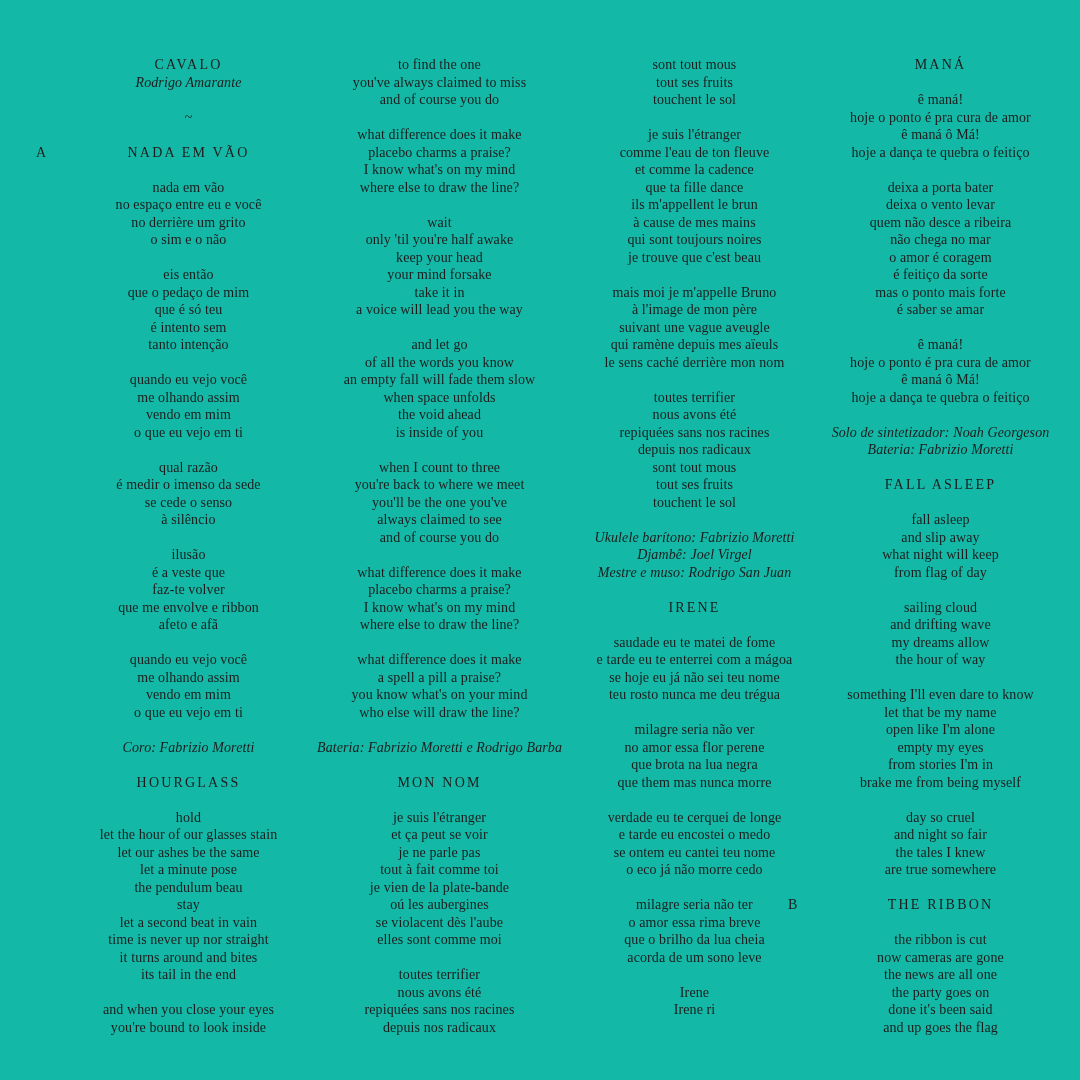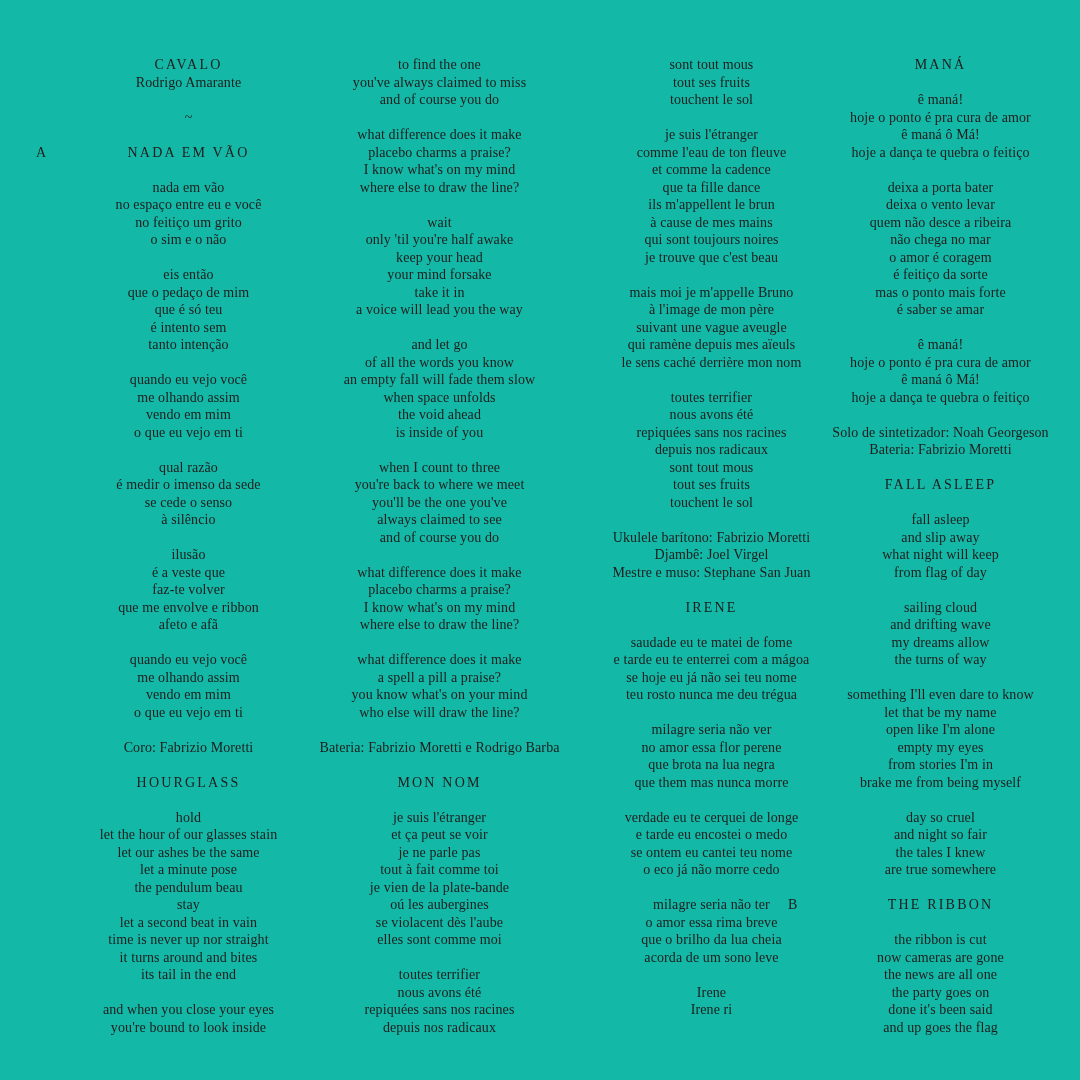--- a/index.html
+++ b/index.html
@@ -22,20 +22,21 @@
     height: 17.5px;
     line-height: 17.5px;
     font-size: 14px;
     white-space: nowrap;
     letter-spacing: 0.1px;
   }
   .row.title {
     letter-spacing: 2.2px;
   }
   .row.italic {
+    font-style: italic;
   }
   .side-label {
     position: absolute;
     left: -30px;
     top: 0;
     letter-spacing: 0;
   }
 </style>
 </head>
 <body>
@@ -44,21 +45,21 @@
     <div class="column" style="left: 66px;">
       <div class="row title">CAVALO</div>
       <div class="row italic">Rodrigo Amarante</div>
       <div class="row"></div>
       <div class="row">~</div>
       <div class="row"></div>
       <div class="row title">NADA EM VÃO<span class="side-label">A</span></div>
       <div class="row"></div>
       <div class="row">nada em vão</div>
       <div class="row">no espaço entre eu e você</div>
-      <div class="row">no feitiço um grito</div>
+      <div class="row">no derrière um grito</div>
       <div class="row">o sim e o não</div>
       <div class="row"></div>
       <div class="row">eis então</div>
       <div class="row">que o pedaço de mim</div>
       <div class="row">que é só teu</div>
       <div class="row">é intento sem</div>
       <div class="row">tanto intenção</div>
       <div class="row"></div>
       <div class="row">quando eu vejo você</div>
       <div class="row">me olhando assim</div>
@@ -150,21 +151,21 @@
       <div class="row">je vien de la plate-bande</div>
       <div class="row">oú les aubergines</div>
       <div class="row">se violacent dès l'aube</div>
       <div class="row">elles sont comme moi</div>
       <div class="row"></div>
       <div class="row">toutes terrifier</div>
       <div class="row">nous avons été</div>
       <div class="row">repiquées sans nos racines</div>
       <div class="row">depuis nos radicaux</div>
     </div>
-    <div class="column" style="left: 589px;">
+    <div class="column" style="left: 572px;">
       <div class="row">sont tout mous</div>
       <div class="row">tout ses fruits</div>
       <div class="row">touchent le sol</div>
       <div class="row"></div>
       <div class="row">je suis l'étranger</div>
       <div class="row">comme l'eau de ton fleuve</div>
       <div class="row">et comme la cadence</div>
       <div class="row">que ta fille dance</div>
       <div class="row">ils m'appellent le brun</div>
       <div class="row">à cause de mes mains</div>
@@ -180,21 +181,21 @@
       <div class="row">toutes terrifier</div>
       <div class="row">nous avons été</div>
       <div class="row">repiquées sans nos racines</div>
       <div class="row">depuis nos radicaux</div>
       <div class="row">sont tout mous</div>
       <div class="row">tout ses fruits</div>
       <div class="row">touchent le sol</div>
       <div class="row"></div>
       <div class="row italic">Ukulele barítono: Fabrizio Moretti</div>
       <div class="row italic">Djambê: Joel Virgel</div>
-      <div class="row italic">Mestre e muso: Stephane San Juan</div>
+      <div class="row italic">Mestre e muso: Rodrigo San Juan</div>
       <div class="row"></div>
       <div class="row title">IRENE</div>
       <div class="row"></div>
       <div class="row">saudade eu te matei de fome</div>
       <div class="row">e tarde eu te enterrei com a mágoa</div>
       <div class="row">se hoje eu já não sei teu nome</div>
       <div class="row">teu rosto nunca me deu trégua</div>
       <div class="row"></div>
       <div class="row">milagre seria não ver</div>
       <div class="row">no amor essa flor perene</div>
@@ -242,21 +243,21 @@
       <div class="row title">FALL ASLEEP</div>
       <div class="row"></div>
       <div class="row">fall asleep</div>
       <div class="row">and slip away</div>
       <div class="row">what night will keep</div>
       <div class="row">from flag of day</div>
       <div class="row"></div>
       <div class="row">sailing cloud</div>
       <div class="row">and drifting wave</div>
       <div class="row">my dreams allow</div>
-      <div class="row">the turns of way</div>
+      <div class="row">the hour of way</div>
       <div class="row"></div>
       <div class="row">something I'll even dare to know</div>
       <div class="row">let that be my name</div>
       <div class="row">open like I'm alone</div>
       <div class="row">empty my eyes</div>
       <div class="row">from stories I'm in</div>
       <div class="row">brake me from being myself</div>
       <div class="row"></div>
       <div class="row">day so cruel</div>
       <div class="row">and night so fair</div>

